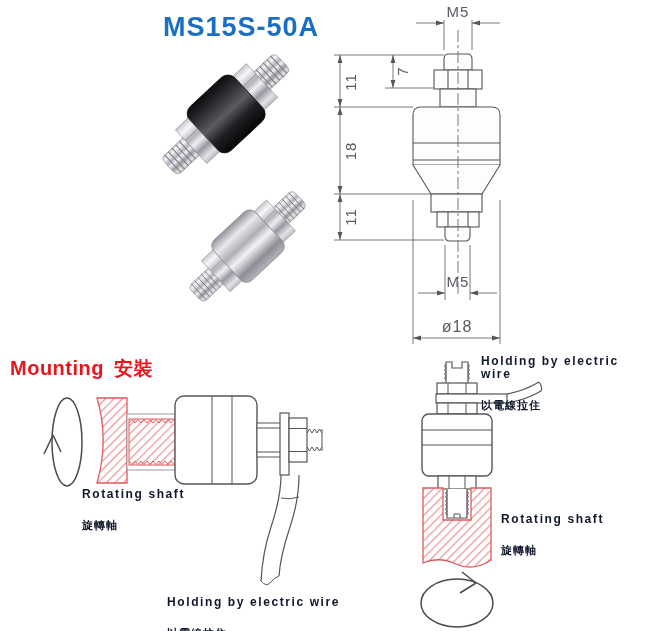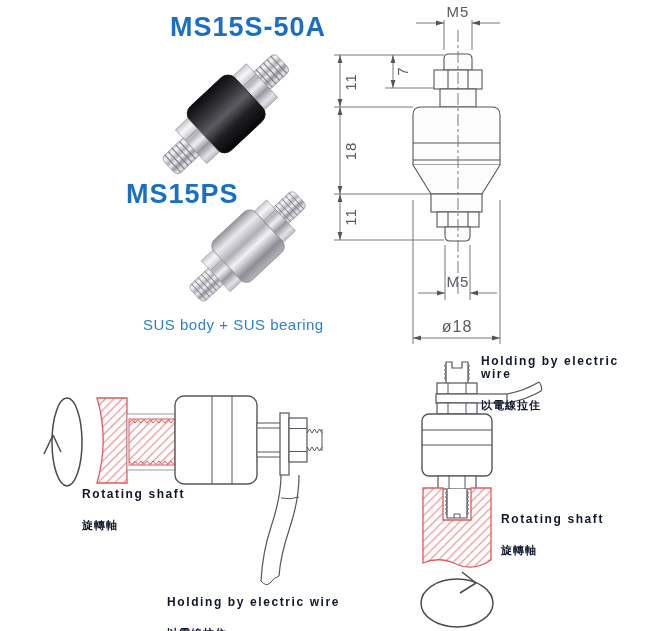--- a/index.html
+++ b/index.html
@@ -13,21 +13,21 @@
   .diag-label{color:#0f172a;font-size:12px;font-weight:600;letter-spacing:1.6px;line-height:1.1;}
   .diag-label .zh{display:block;font-size:11px;font-weight:600;letter-spacing:1px;margin-top:18px;}
   svg text{font-family:"Liberation Sans",sans-serif;}
   .dimtxt{fill:#5a5a62;font-size:15px;letter-spacing:1px;}
 </style>
 </head>
 <body>
 
 <div class="page">
 
-  <div class="abs model-title" style="left:170px;top:12px;">MS15S-50A</div>
+  <div class="abs model-title" style="left:163px;top:12px;">MS15S-50A</div>
 
   <svg class="abs" style="left:118px;top:40px;" width="212" height="152" viewBox="0 0 212 152">
     <defs>
       <linearGradient id="silvA" x1="0" y1="0" x2="1" y2="0">
         <stop offset="0" stop-color="#c9c9cf"></stop>
           <stop offset="0.15" stop-color="#f7f7f9"></stop>
         <stop offset="0.38" stop-color="#b2b2ba"></stop>
           <stop offset="0.52" stop-color="#efeff3"></stop>
         <stop offset="0.7" stop-color="#999aa2"></stop>
           <stop offset="0.88" stop-color="#e2e2e7"></stop>
@@ -61,21 +61,20 @@
       <g stroke="#787880" stroke-width="1">
         <line x1="-12" y1="50" x2="12" y2="50"></line>
           <line x1="-12" y1="55" x2="12" y2="55"></line>
         <line x1="-12" y1="60" x2="12" y2="60"></line>
           <line x1="-12" y1="65" x2="12" y2="65"></line>
         <line x1="-12" y1="70" x2="12" y2="70"></line>
       </g>
     </g>
   </svg>
 
-  <div class="abs model-title" style="left:126px;top:179px;">MS15PS</div>
 
   <svg class="abs" style="left:158px;top:176px;" width="177" height="145" viewBox="0 0 177 145">
     <defs>
       <linearGradient id="silvB" x1="0" y1="0" x2="1" y2="0">
         <stop offset="0" stop-color="#c9c9cf"></stop>
           <stop offset="0.15" stop-color="#f7f7f9"></stop>
         <stop offset="0.38" stop-color="#b2b2ba"></stop>
           <stop offset="0.52" stop-color="#efeff3"></stop>
         <stop offset="0.7" stop-color="#999aa2"></stop>
           <stop offset="0.88" stop-color="#e2e2e7"></stop>
@@ -110,21 +109,20 @@
       <g stroke="#787880" stroke-width="1">
         <line x1="-12" y1="50" x2="12" y2="50"></line>
           <line x1="-12" y1="55" x2="12" y2="55"></line>
         <line x1="-12" y1="60" x2="12" y2="60"></line>
           <line x1="-12" y1="65" x2="12" y2="65"></line>
         <line x1="-12" y1="70" x2="12" y2="70"></line>
       </g>
     </g>
   </svg>
 
-  <div class="abs caption" style="left:143px;top:316px;">SUS body + SUS bearing</div>
 
   <svg class="abs" style="left:330px;top:0px;" width="320" height="347" viewBox="0 0 320 347">
     <g fill="none" stroke="#55555c" stroke-width="1.1">
 
       <path d="M114,70 V59 Q114,54 119,54 H137 Q142,54 142,59 V70 Z" fill="#fdfdfe"></path>
       <rect x="104" y="70" width="48" height="19" fill="#fdfdfe"></rect>
       <line x1="118" y1="70" x2="118" y2="89"></line>
       <line x1="138" y1="70" x2="138" y2="89"></line>
       <rect x="110" y="89" width="36" height="18" fill="#fdfdfe"></rect>
       <path d="M83,165 V115 Q83,107 91,107 H162 Q170,107 170,115 V165 Z" fill="#fdfdfe"></path>
@@ -184,20 +182,23 @@
 
     <text class="dimtxt" x="128" y="17" text-anchor="middle">M5</text>
     <text class="dimtxt" x="22" y="86" text-anchor="middle" transform="rotate(-90 22 82)">11</text>
     <text class="dimtxt" x="74" y="75" text-anchor="middle" transform="rotate(-90 74 71)">7</text>
     <text class="dimtxt" x="22" y="155" text-anchor="middle" transform="rotate(-90 22 151)">18</text>
     <text class="dimtxt" x="22" y="221" text-anchor="middle" transform="rotate(-90 22 217)">11</text>
     <text class="dimtxt" x="128" y="287" text-anchor="middle">M5</text>
     <text class="dimtxt" x="127" y="332" text-anchor="middle" style="font-size:16px">ø18</text>
   </svg>
 
+  <div class="abs mount-title" style="left:10px;top:356px;">
+    <span>Mounting</span><span class="zh">安裝</span>
+  </div>
 
   <svg class="abs" style="left:25px;top:385px;" width="310" height="246" viewBox="0 0 310 246">
     <defs>
       <pattern id="hatchL" width="6" height="6" patternUnits="userSpaceOnUse" patternTransform="rotate(45)">
         <rect width="6" height="6" fill="#ffffff"></rect>
         <line x1="0" y1="0" x2="0" y2="6" stroke="#ef9395" stroke-width="2.4"></line>
       </pattern>
     </defs>
 
     <ellipse cx="42" cy="57" rx="15" ry="44" fill="none" stroke="#4a4a50" stroke-width="1.5"></ellipse>

